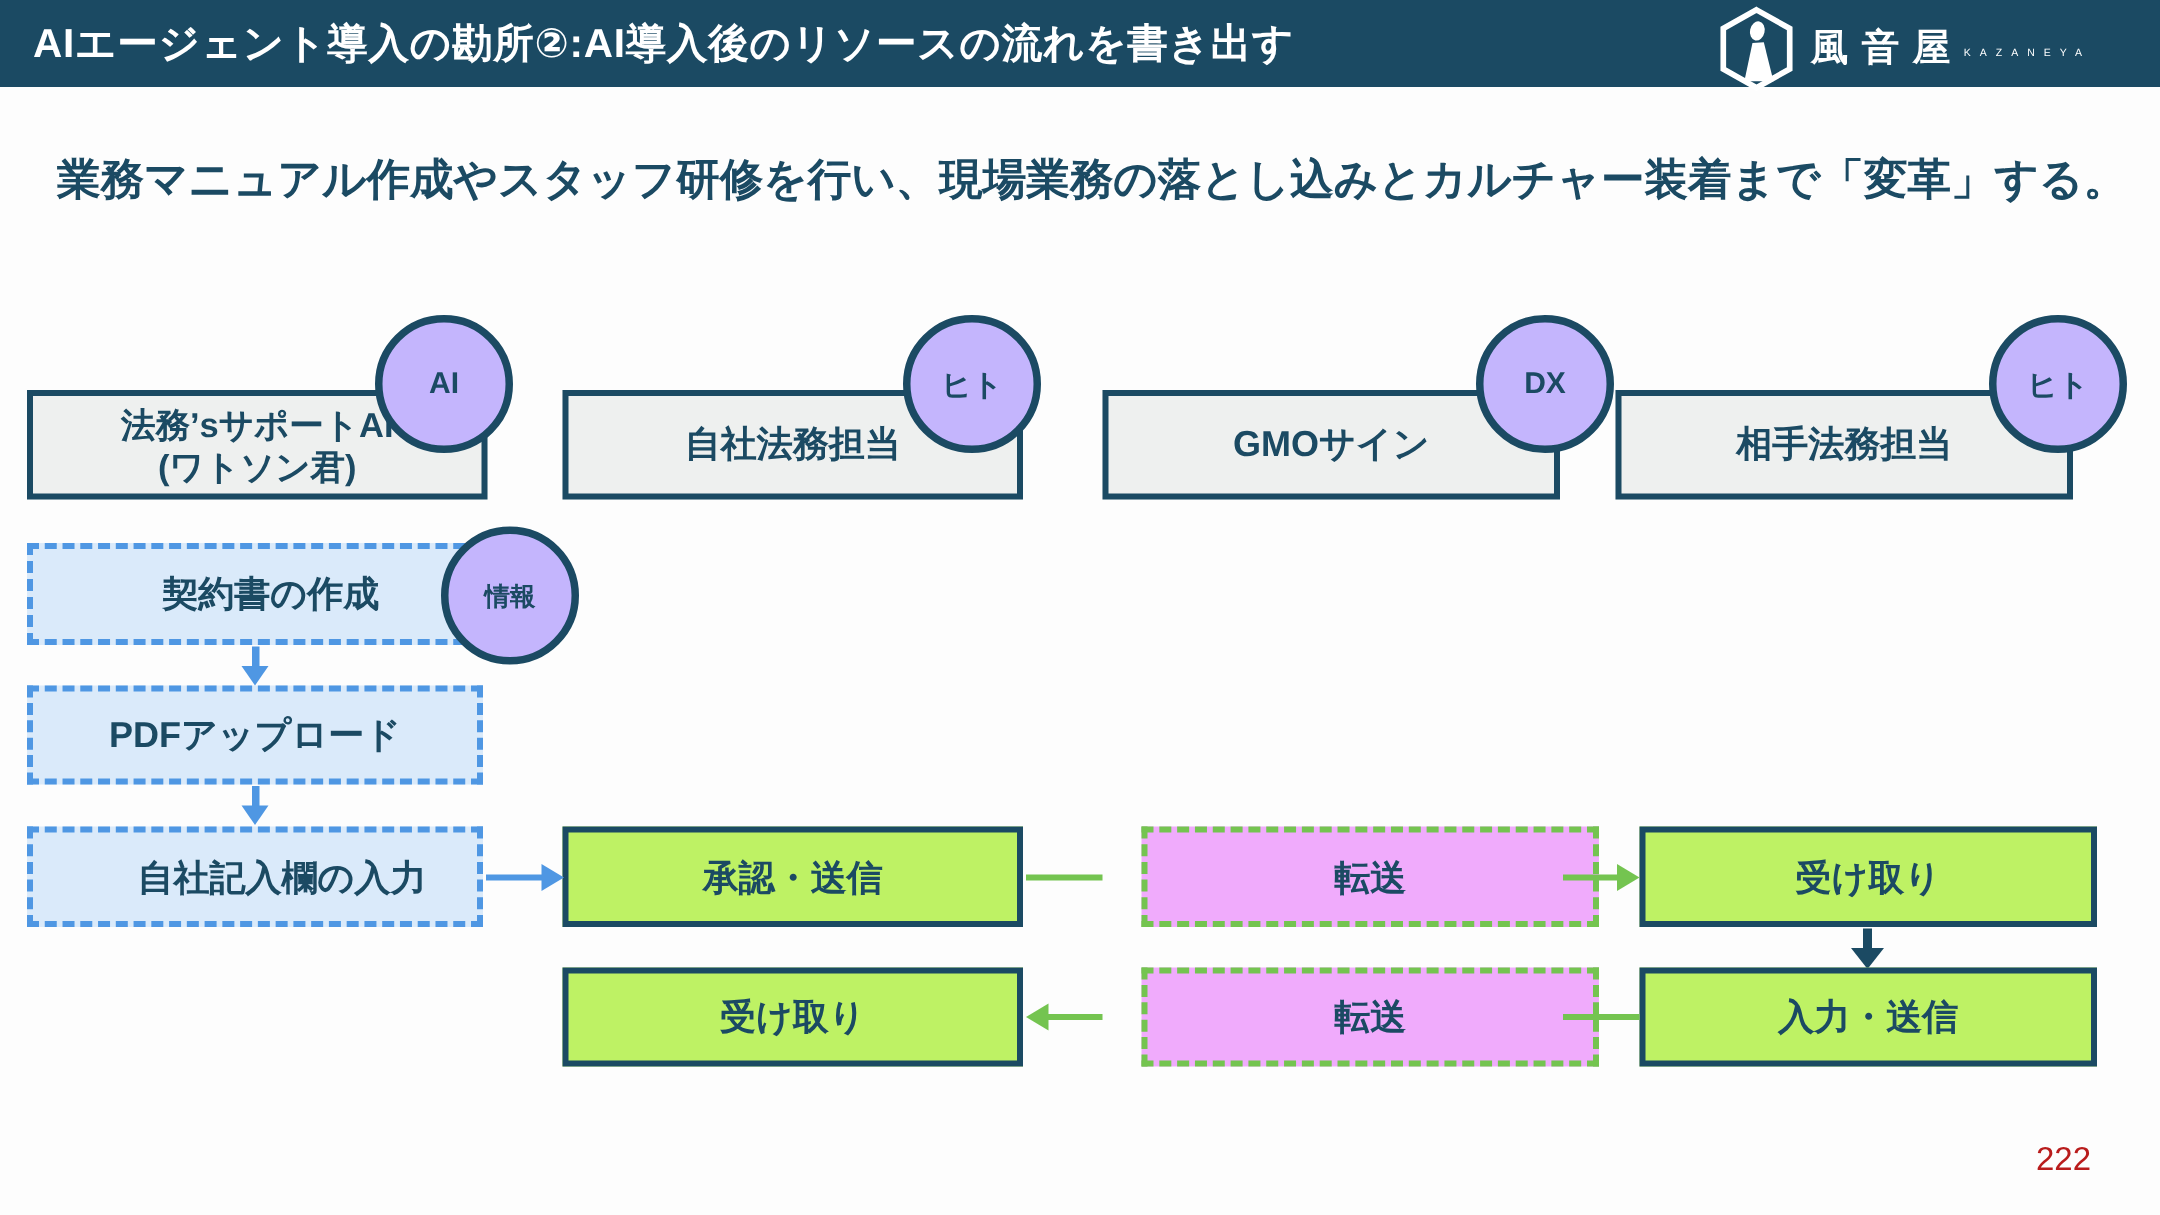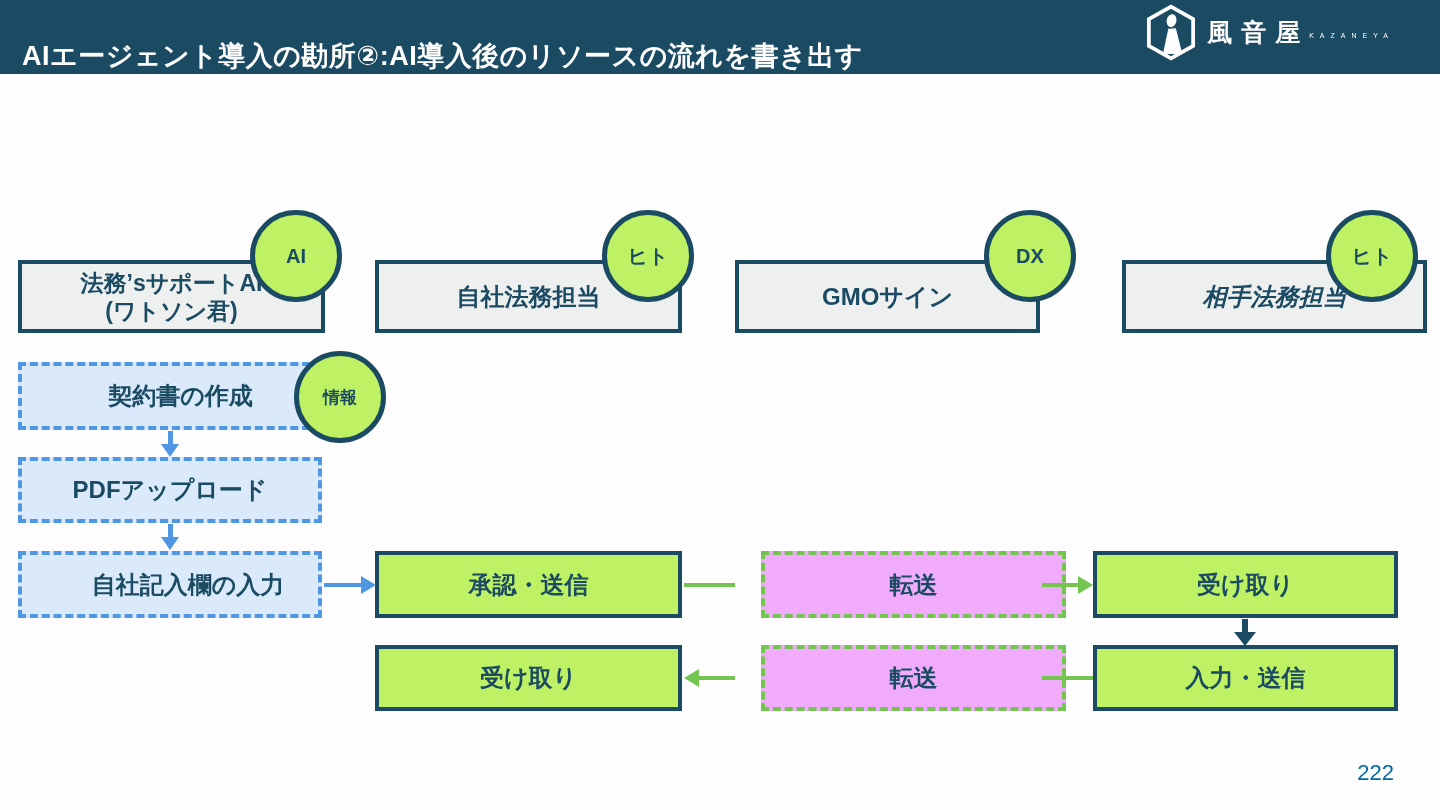--- a/index.html
+++ b/index.html
@@ -4,22 +4,22 @@
 <style>
   html,body{margin:0;padding:0;}
   body{
     width:1440px;height:810px;position:relative;overflow:hidden;
     background:#fdfdfd;
     font-family:"Liberation Sans","DejaVu Sans",sans-serif;
     color:#1b4a63;
   }
   
   .header-bar{
-    position:absolute;left:0;top:0;width:1440px;height:74px;
-    background:#1b4a63;display:flex;align-items:flex-end;
+    position:absolute;left:0;top:0;width:1440px;height:58px;
+    background:#1b4a63;display:flex;align-items:center;
   }
   .header-title{
     margin-left:22px;color:#ffffff;font-size:27px;font-weight:bold;
     letter-spacing:0.5px;white-space:nowrap;
   }
   .logo{
     position:absolute;right:46px;top:3px;height:59px;
     display:flex;align-items:center;gap:9px;color:#fff;
   }
   .logo svg{display:block;}
@@ -36,21 +36,21 @@
     position:absolute;top:260px;height:73px;background:#eef0ef;
     border:4px solid #1b4a63;box-sizing:border-box;
     display:flex;flex-direction:column;align-items:center;justify-content:center;
     font-weight:bold;color:#1b4a63;text-align:center;
   }
   .lane-box .l1{font-size:24px;line-height:29px;}
   .lane-box .l1s{font-size:23px;line-height:28px;}
   
   .badge{
     position:absolute;width:92px;height:92px;border-radius:50%;
-    background:#bef264;border:5px solid #1b4a63;box-sizing:border-box;
+    background:#c4b5fd;border:5px solid #1b4a63;box-sizing:border-box;
     display:flex;align-items:center;justify-content:center;
     font-size:20px;font-weight:bold;color:#1b4a63;z-index:5;
   }
   .badge.small-text{font-size:17px;}
   
   .step-box{
     position:absolute;left:18px;width:304px;box-sizing:border-box;
     background:#daeafa;border:4px dashed #4f97e3;
     display:flex;align-items:center;justify-content:center;
     font-size:24px;font-weight:bold;color:#1b4a63;
@@ -72,21 +72,21 @@
   .greenline{background:#74c450;}
   .navyline{background:#1b4a63;}
   .tri{position:absolute;width:0;height:0;}
   .tri-right-blue{border-top:9px solid transparent;border-bottom:9px solid transparent;border-left:15px solid #4f97e3;}
   .tri-right-green{border-top:9px solid transparent;border-bottom:9px solid transparent;border-left:15px solid #74c450;}
   .tri-left-green{border-top:9px solid transparent;border-bottom:9px solid transparent;border-right:15px solid #74c450;}
   .tri-down-blue{border-left:9px solid transparent;border-right:9px solid transparent;border-top:13px solid #4f97e3;}
   .tri-down-navy{border-left:11px solid transparent;border-right:11px solid transparent;border-top:14px solid #1b4a63;}
   
   .page-number{
-    position:absolute;right:46px;top:760px;font-size:22px;color:#0369a1;
+    position:absolute;right:46px;top:760px;font-size:22px;color:#b91c1c;
   }
 </style>
 </head>
 <body>
 
 <div class="header-bar">
   <div class="header-title">AIエージェント導入の勘所②:AI導入後のリソースの流れを書き出す</div>
   <div class="logo">
     <span>
       <svg width="54" height="57" viewBox="0 0 100 104">
@@ -96,33 +96,34 @@
       </svg>
     </span>
     <span class="logo-text-wrap">
       <span class="logo-name">風音屋</span>
       <span class="logo-sub">KAZANEYA</span>
     </span>
   </div>
 </div>
 
 <div class="intro">
+  <div>業務マニュアル作成やスタッフ研修を行い、現場業務の落とし込みとカルチャー装着まで「変革」する。</div>
 </div>
 
 <div class="lane-box" style="left:18px;width:307px;">
   <div class="l1s">法務’sサポートAI</div>
   <div class="l1s">(ワトソン君)</div>
 </div>
 <div class="lane-box" style="left:375px;width:307px;">
   <div class="l1">自社法務担当</div>
 </div>
 <div class="lane-box" style="left:735px;width:305px;">
   <div class="l1">GMOサイン</div>
 </div>
-<div class="lane-box" style="left:1122px;width:305px;font-style:italic;">
+<div class="lane-box" style="left:1077px;width:305px;">
   <div class="l1">相手法務担当</div>
 </div>
 
 <div class="badge" style="left:250px;top:210px;">AI</div>
 <div class="badge" style="left:602px;top:210px;">ヒト</div>
 <div class="badge" style="left:984px;top:210px;">DX</div>
 <div class="badge" style="left:1326px;top:210px;">ヒト</div>
 
 <div class="step-box" style="top:362px;height:68px;padding-left:21px;">契約書の作成</div>
 <div class="badge small-text" style="left:294px;top:351px;">情報</div>

